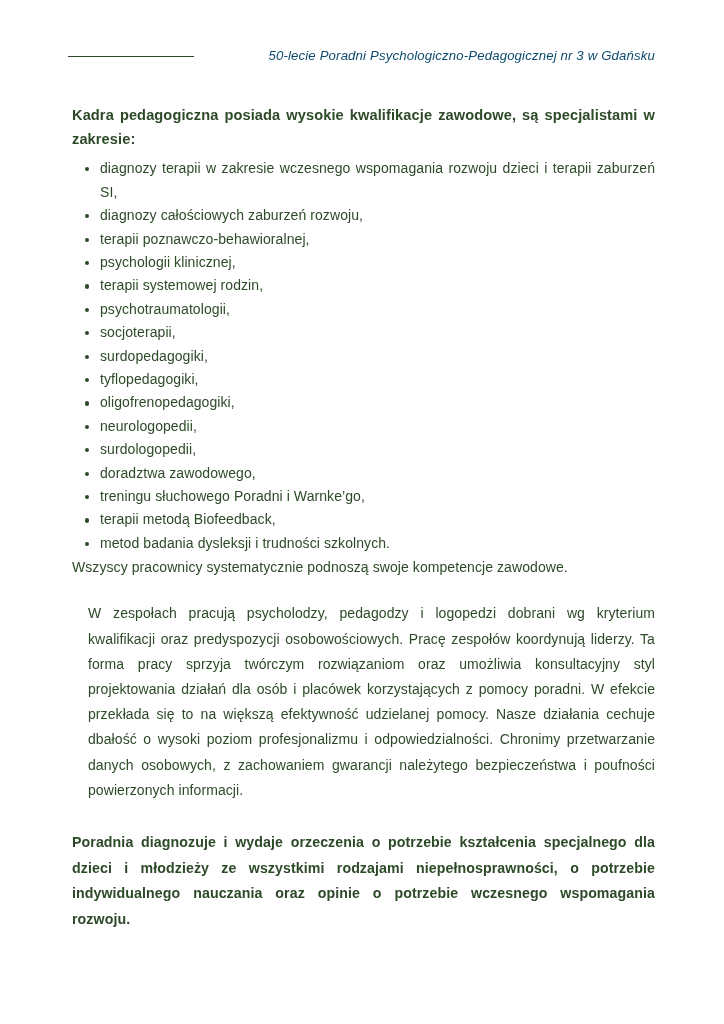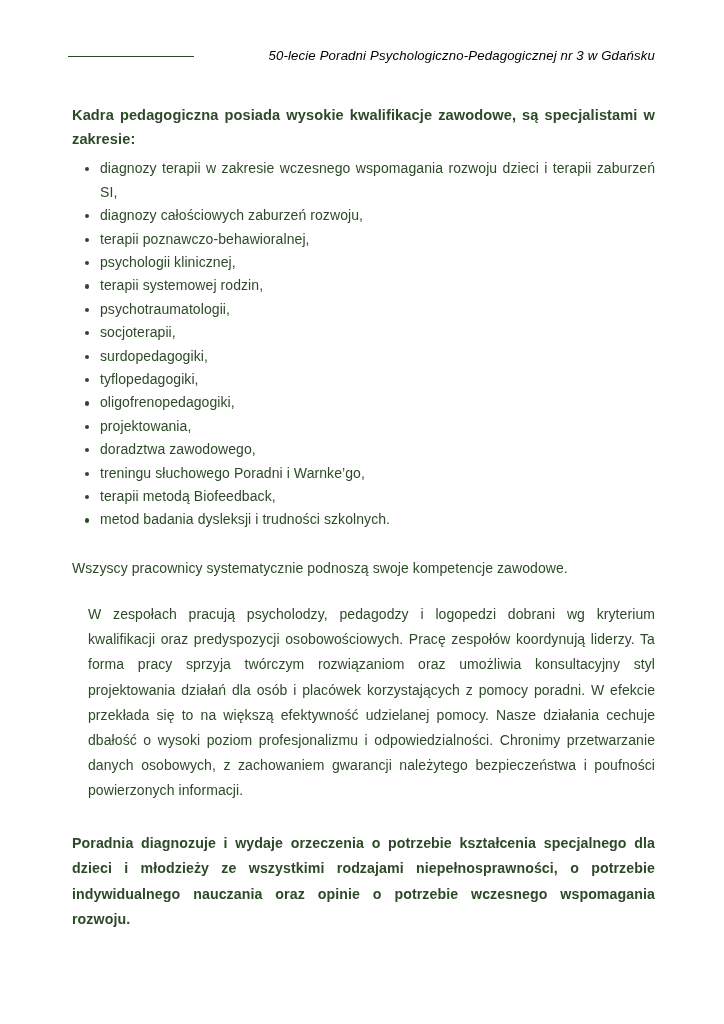--- a/index.html
+++ b/index.html
@@ -41,21 +41,21 @@
     border-top: 1.4px solid #2d4a28;
   }
   .header-title {
     flex: 1 1 auto;
     text-align: right;
     font-style: italic;
     font-size: 13.2px;
     letter-spacing: 0.15px;
     line-height: 1.25;
     white-space: nowrap;
-    color: #000000;
+    color: #0c4a6e;
   }
 
   
   .content {
     position: absolute;
     top: 96px;
     left: 72px;
     width: 583px;
   }
 
@@ -95,21 +95,21 @@
   }
 
   .body-para {
     font-size: 14px;
     line-height: 25.2px;
     text-align: justify;
     text-align-last: left;
     letter-spacing: 0.08px;
     margin: 0;
   }
-  .para-gap-short { margin-top: 24px; }
+  .para-gap-short { }
   .para-gap-long  { margin-top: 21px; margin-left: 16px; }
 
   .closing-para {
     font-size: 14.2px;
     font-weight: bold;
     line-height: 25.6px;
     text-align: justify;
     text-align-last: left;
     letter-spacing: 0.08px;
     margin: 27px 0 7px 0;
@@ -133,21 +133,22 @@
       <li>diagnozy terapii w zakresie wczesnego wspomagania rozwoju dzieci i terapii zaburzeń SI,</li>
       <li>diagnozy całościowych zaburzeń rozwoju,</li>
       <li>terapii poznawczo-behawioralnej,</li>
       <li>psychologii klinicznej,</li>
       <li>terapii systemowej rodzin,</li>
       <li>psychotraumatologii,</li>
       <li>socjoterapii,</li>
       <li>surdopedagogiki,</li>
       <li>tyflopedagogiki,</li>
       <li>oligofrenopedagogiki,</li>
-      <li>projektowania,</li>
+      <li>neurologopedii,</li>
+      <li>surdologopedii,</li>
       <li>doradztwa zawodowego,</li>
       <li>treningu słuchowego Poradni i Warnke’go,</li>
       <li>terapii metodą Biofeedback,</li>
       <li>metod badania dysleksji i trudności szkolnych.</li>
     </ul>
 
     <p class="body-para para-gap-short">Wszyscy pracownicy systematycznie podnoszą swoje kompetencje zawodowe.</p>
 
     <p class="body-para para-gap-long">W zespołach pracują psycholodzy, pedagodzy i logopedzi dobrani wg kryterium kwalifikacji oraz predyspozycji osobowościowych. Pracę zespołów koordynują liderzy. Ta forma pracy sprzyja twórczym rozwiązaniom oraz umożliwia konsultacyjny styl projektowania działań dla osób i placówek korzystających z pomocy poradni. W efekcie przekłada się to na większą efektywność udzielanej pomocy. Nasze działania cechuje dbałość o wysoki poziom profesjonalizmu i odpowiedzialności. Chronimy przetwarzanie danych osobowych, z zachowaniem gwarancji należytego bezpieczeństwa i poufności powierzonych informacji.</p>
 

